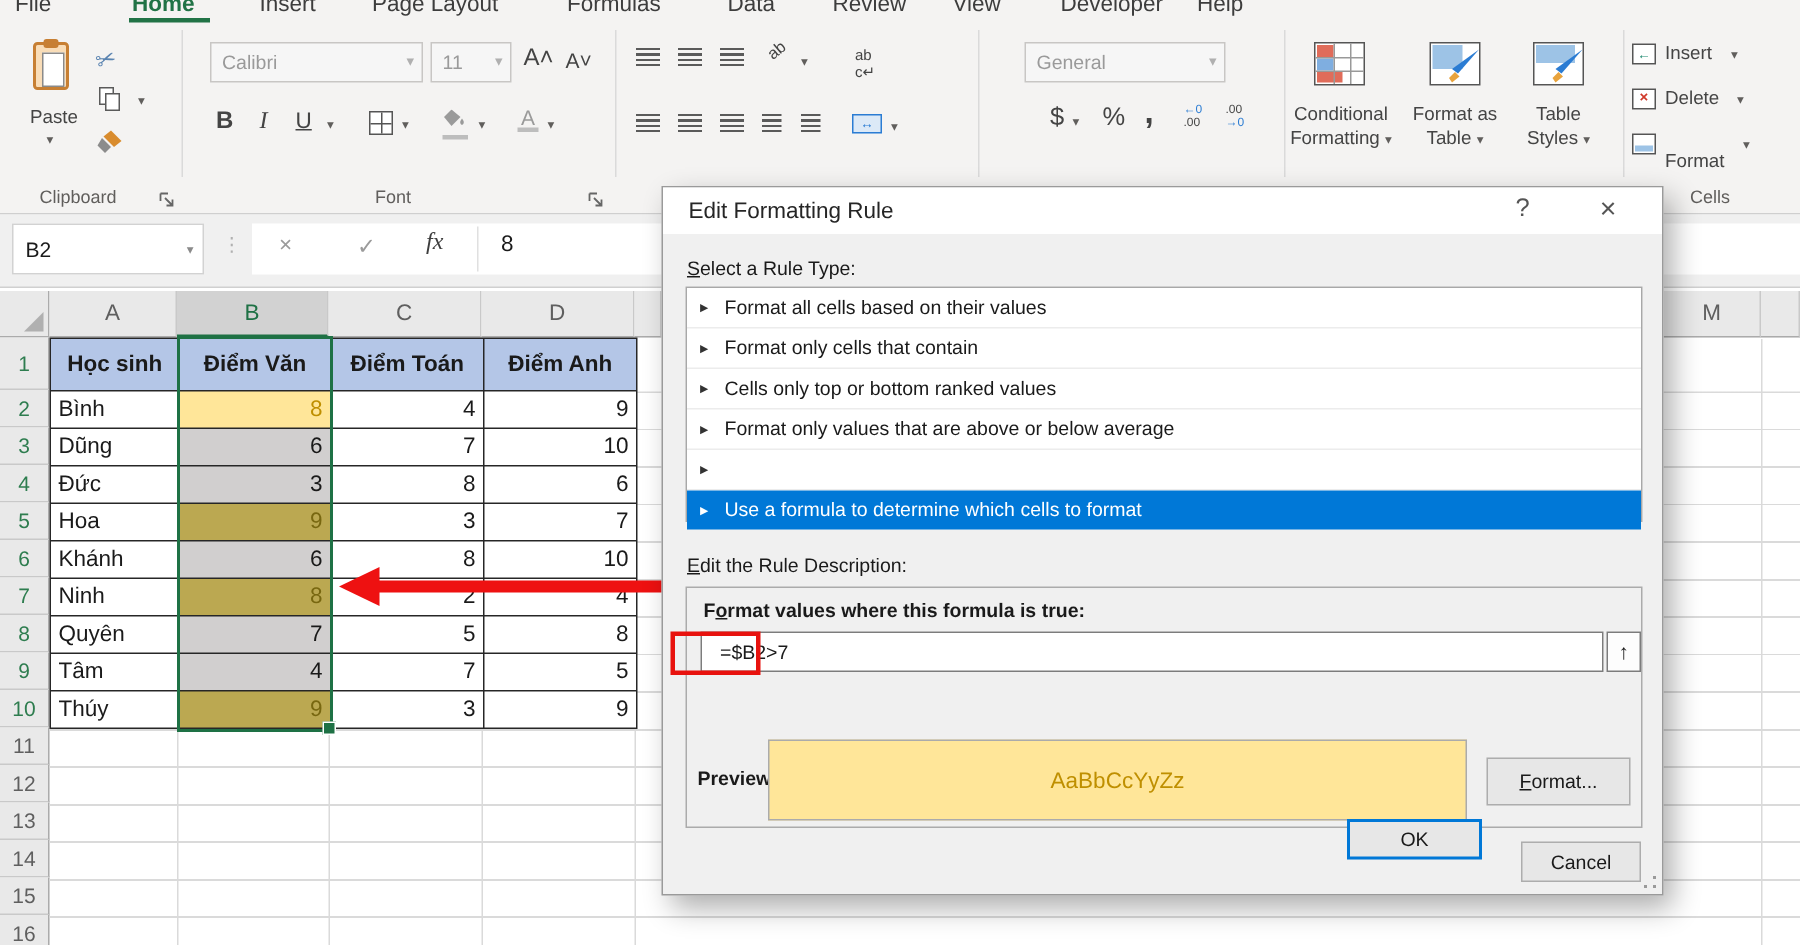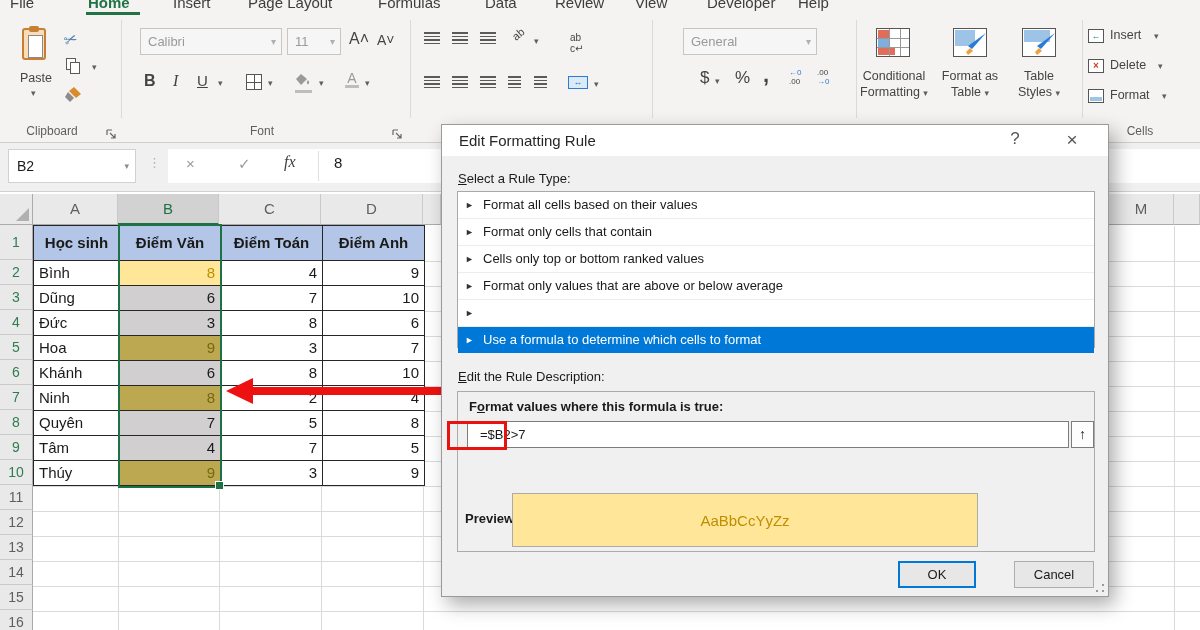--- a/index.html
+++ b/index.html
@@ -60,21 +60,21 @@
   .ritem .mk{position:absolute;left:7px;top:0;font-size:9px;color:#333;}
   .ritem.sel{background:#0078d7;color:#fff;border-bottom:none;}
   .ritem.sel .mk{color:#fff;}
   .gbox{left:15px;top:266px;width:638px;height:161px;border:1px solid #ababab;}
   .finput{left:9px;top:29px;width:602px;height:27px;background:#fff;border:1px solid #7c7c7c;font-size:13px;line-height:25px;padding-left:12px;color:#1a1a1a;}
   .collapse{left:613px;top:29px;width:23px;height:27px;background:#fdfdfd;border:1px solid #7c7c7c;text-align:center;font-size:14px;font-weight:bold;line-height:25px;color:#1a1a1a;}
   .redbox{left:5px;top:296px;width:60px;height:29px;border:3px solid #e8120e;z-index:3;}
   .swatch{left:54px;top:101px;width:466px;height:54px;background:#ffe699;border:1px solid #ababab;text-align:center;line-height:54px;font-size:15px;color:#bf8f00;}
   .btn{background:#e7e7e7;border:1px solid #adadad;font-size:13px;color:#1a1a1a;text-align:center;}
   .fmtbtn{left:533px;top:113px;width:96px;height:32px;line-height:30px;}
-  .okbtn{left:456px;top:436px;width:78px;height:27px;line-height:23px;border:2px solid #0078d7;}
+  .okbtn{left:456px;top:421px;width:90px;height:27px;line-height:23px;border:2px solid #0078d7;}
   .cxbtn{left:572px;top:436px;width:80px;height:27px;line-height:25px;}
   .grip{right:3px;bottom:3px;width:10px;height:10px;background:
     radial-gradient(circle at 8px 2px,#9a9a9a 1px,transparent 1.3px),
     radial-gradient(circle at 8px 8px,#9a9a9a 1px,transparent 1.3px),
     radial-gradient(circle at 2px 8px,#9a9a9a 1px,transparent 1.3px);}
   u{text-decoration:underline;}
 </style>
 </head>
 <body>
 
@@ -227,21 +227,21 @@
       </div>
       <div class="a" style="left:3px;top:34px;height:18px">
         <span class="a gridic" style="left:0;top:1px;width:16px;height:14px;text-align:center;font-size:10px;line-height:12px;color:#d03a2b;font-weight:bold">×</span>
         <span class="a cellrow-lb" style="left:22px;top:0">Delete</span>
         <span class="a dd2" style="left:70px;top:3px">▾</span>
       </div>
       <div class="a" style="left:3px;top:64px;height:18px">
         <span class="a gridic" style="left:0;top:1px;width:16px;height:14px">
             <span class="a" style="left:1px;bottom:1px;width:12px;height:4px;background:#9dc3e6"></span>
           </span>
-        <span class="a cellrow-lb" style="left:22px;top:0">Format</span>
+        <span class="a cellrow-lb" style="left:22px;top:12px">Format</span>
         <span class="a dd2" style="left:74px;top:3px">▾</span>
       </div>
     </div>
 
     <div class="a glabel" style="left:12px;width:80px">Clipboard</div>
     <div class="a launcher" style="left:106px"><svg width="11" height="11">
           <path d="M1 1 H6 M1 1 V6 M4 4 L9 9 M9 5 V9 H5" stroke="#666" stroke-width="1.2" fill="none"></path>
         </svg></div>
     <div class="a glabel" style="left:222px;width:80px">Font</div>
     <div class="a launcher" style="left:392px"><svg width="11" height="11">
@@ -380,20 +380,21 @@
     </div>
 
     <div class="a lbl13" style="left:16px;top:244px"><u>E</u><span>dit the Rule Description:</span></div>
 
     <div class="a gbox">
       <div class="a lbl13" style="left:11px;top:7px;font-weight:bold"><span>F</span><u>o</u><span>rmat values where this formula is true:</span></div>
       <div class="a finput">=$B2&gt;7</div>
       <div class="a collapse">↑</div>
       <div class="a lbl13" style="left:7px;top:119px;font-weight:bold">Preview:</div>
       <div class="a swatch">AaBbCcYyZz</div>
+      <div class="a btn fmtbtn"><u>F</u><span>ormat...</span></div>
     </div>
 
     <div class="a redbox"></div>
 
     <div class="a btn okbtn">OK</div>
     <div class="a btn cxbtn">Cancel</div>
     <div class="a grip"></div>
   </div>
 
 </div>

